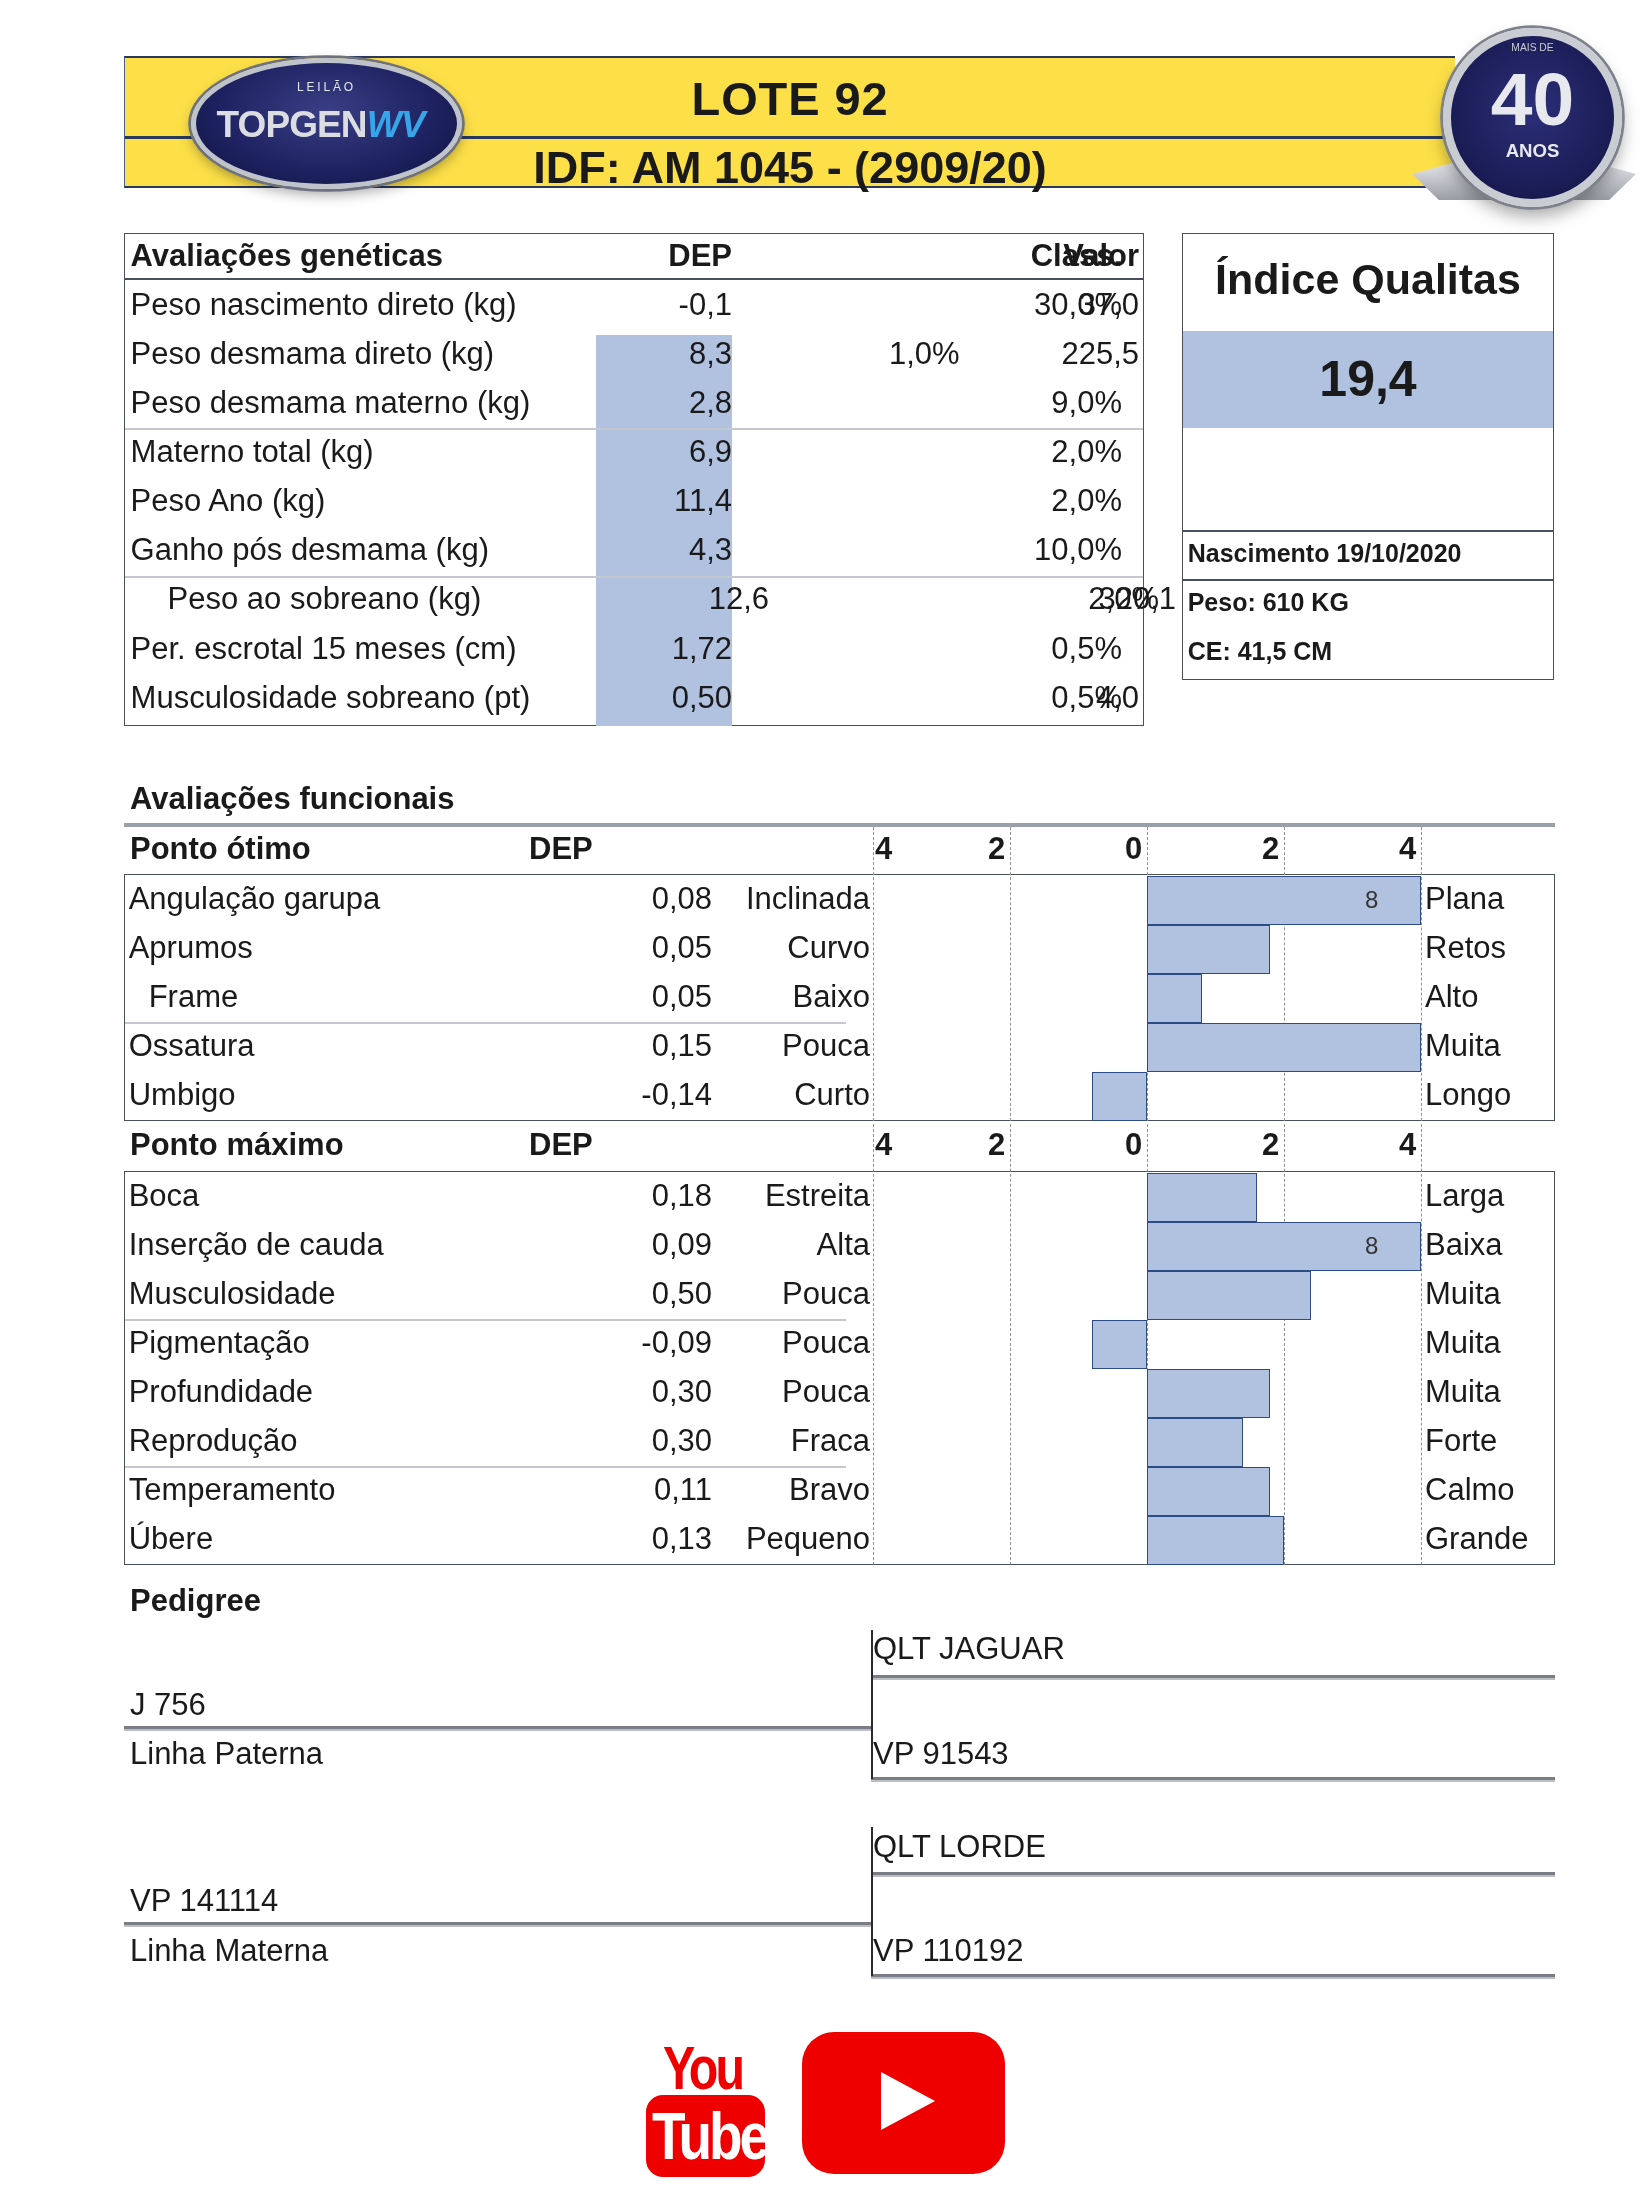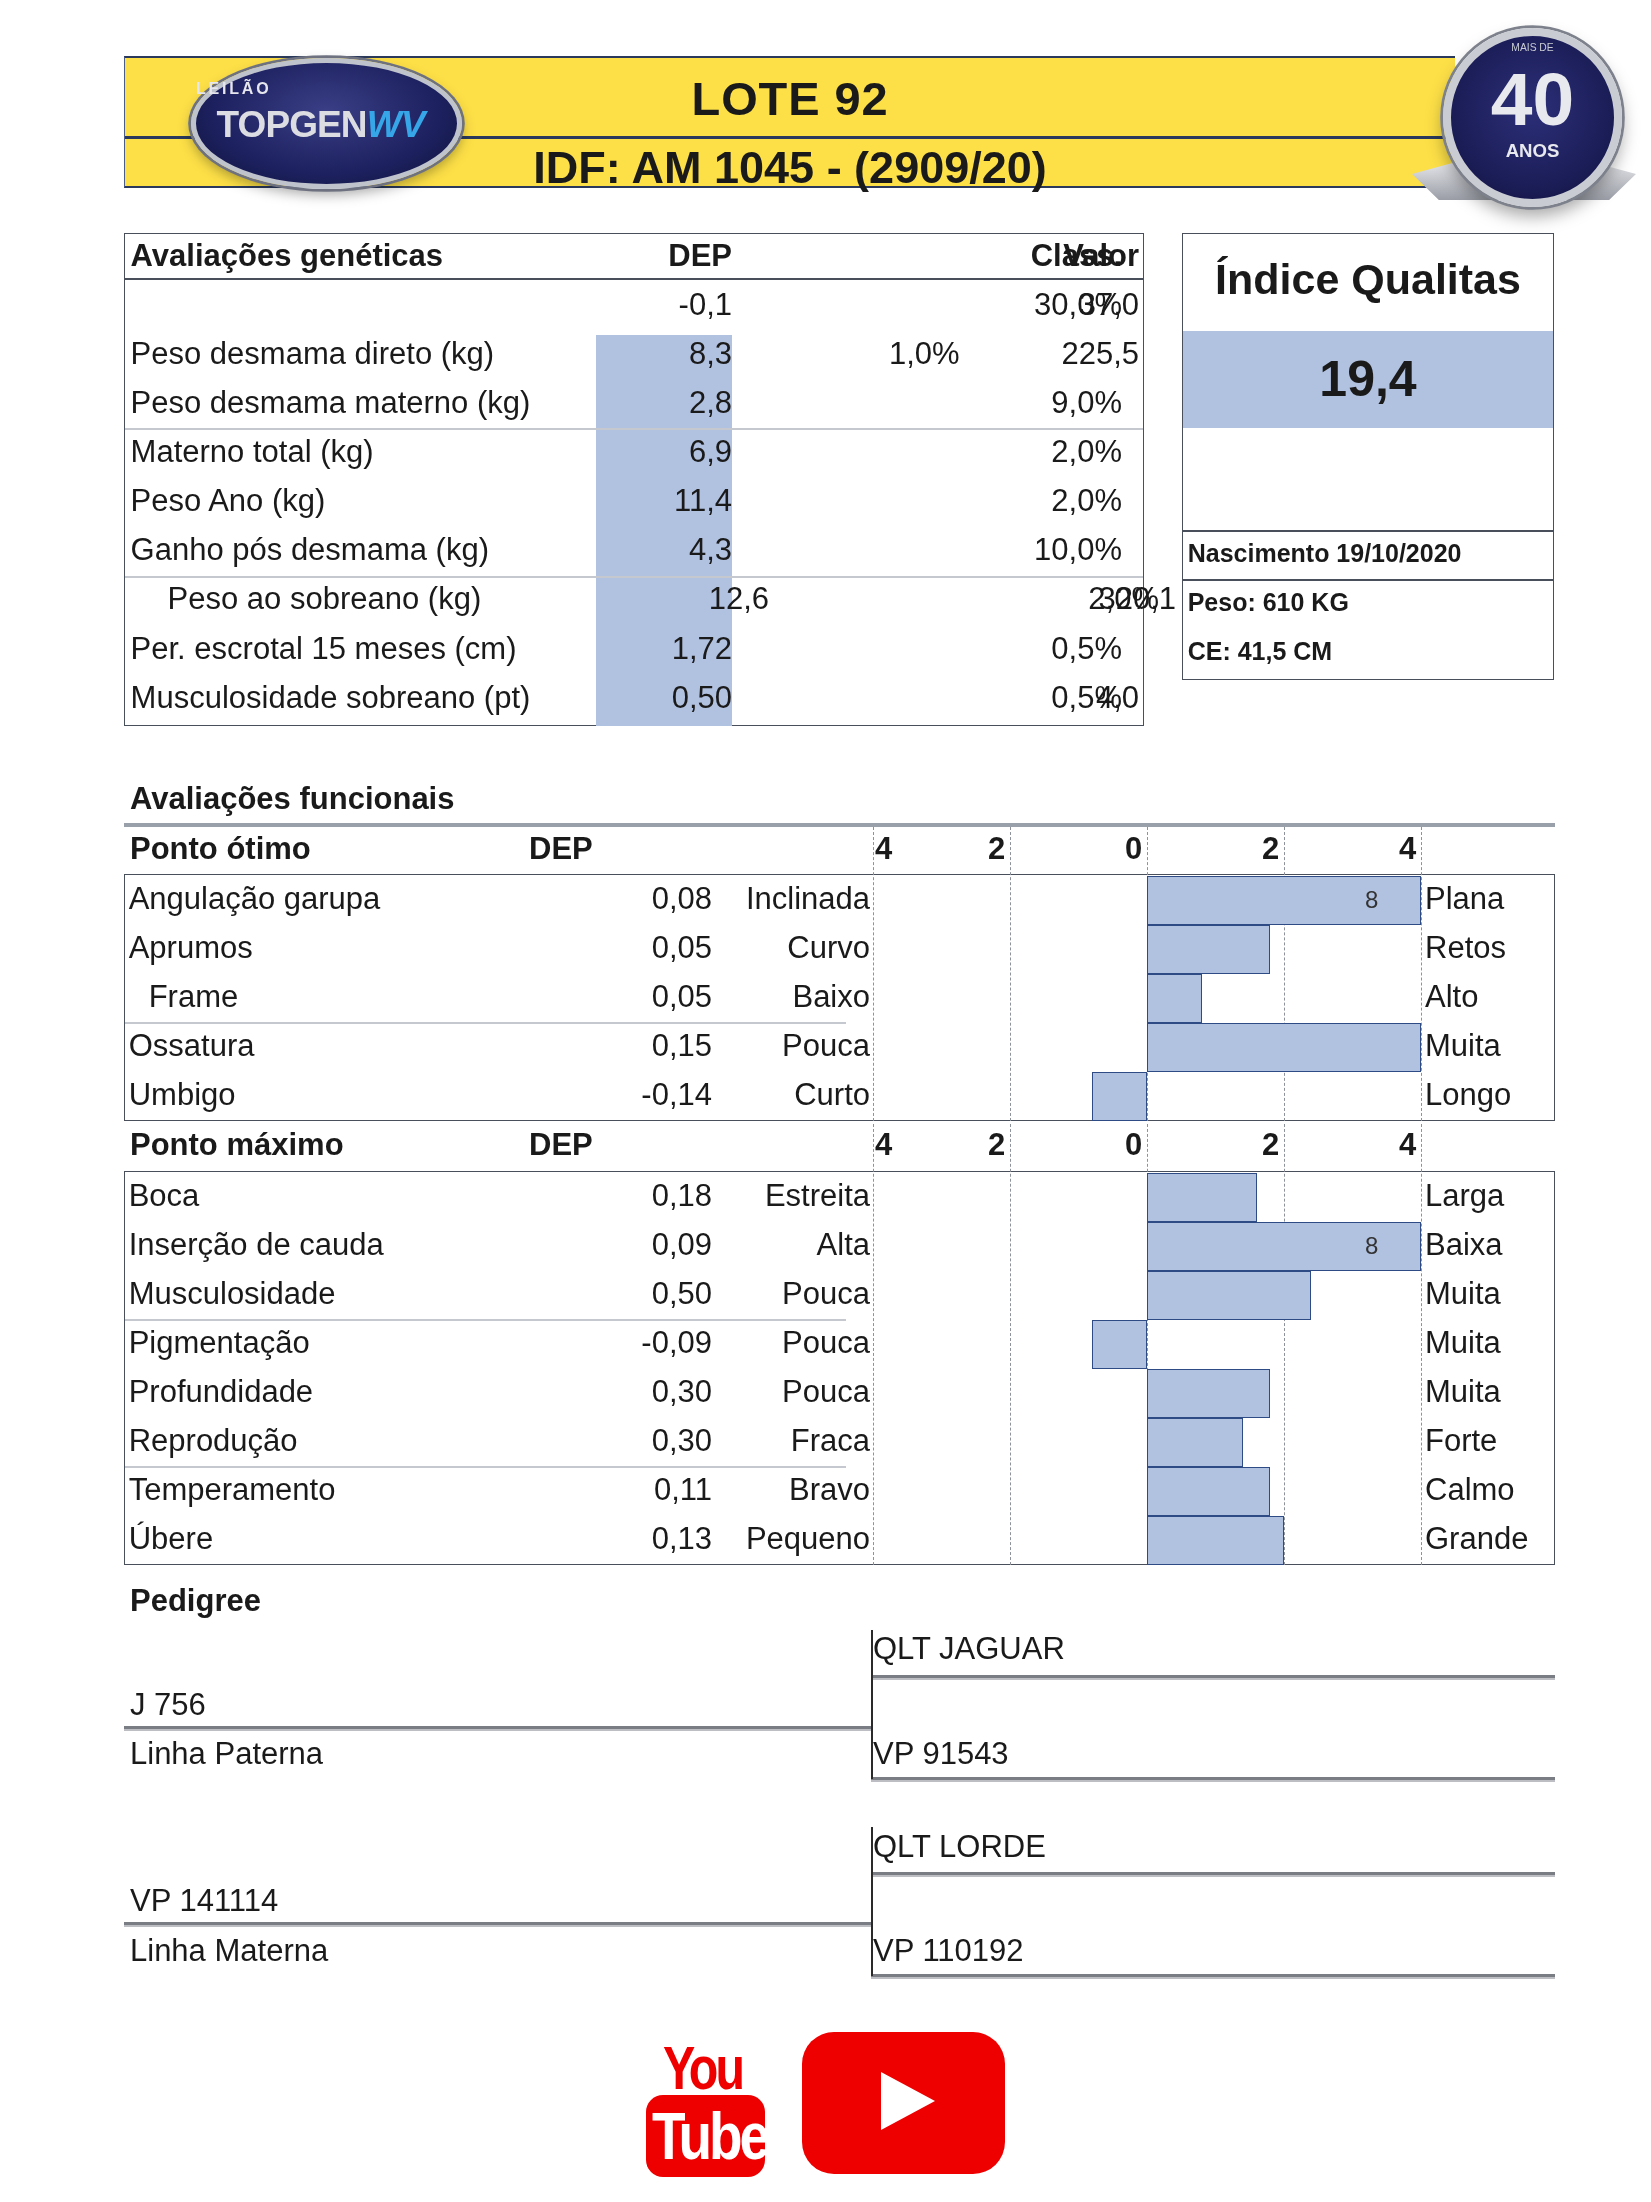--- a/index.html
+++ b/index.html
@@ -5,21 +5,21 @@
   html,body{margin:0;padding:0;background:#fff;}
   body{width:1652px;height:2203px;position:relative;overflow:hidden;font-family:"Liberation Sans",sans-serif;color:#1a1a1a;}
   .abs{position:absolute;}
 
   
   .hdr{left:124px;top:56px;width:1330px;height:128px;background:#fde047;border-top:2.8px solid #2b3a5c;border-bottom:2.8px solid #2b3a5c;border-left:1.9px solid #4b5d8a;}
   .hdr .mid{position:absolute;left:0;right:0;top:78px;height:2.8px;background:#2b3a5c;}
   .hdr .title1{position:absolute;left:0;right:0;top:13px;text-align:center;font-size:47px;font-weight:bold;letter-spacing:0.9px;}
   .hdr .title2{position:absolute;left:0;right:0;top:84px;text-align:center;font-size:45px;font-weight:bold;}
   .logo{left:191px;top:58px;width:261px;height:121px;border-radius:50%;background:radial-gradient(ellipse at 50% 40%,#3a3f86 0%,#1d2160 60%,#0f1238 100%);border:5.6px solid #bfc3cc;box-shadow:0 0 0 2.8px #6e7280,0 5.6px 13px rgba(0,0,0,.35);}
-  .logo .l1{position:absolute;top:17px;left:0;right:0;color:#e6e6ee;font-size:16px;font-weight:bold;letter-spacing:2.8px;}
+  .logo .l1{position:absolute;top:17px;left:0;right:0;text-align:center;color:#e6e6ee;font-size:12px;font-weight:normal;letter-spacing:2.8px;}
   .logo .l2{position:absolute;top:41px;left:20.5px;color:#dcdde2;font-size:37px;font-weight:bold;letter-spacing:-0.9px;}
   .logo .l2 span{color:#36a6e8;font-style:italic;}
   .badge{left:1443px;top:28px;width:163px;height:163px;border-radius:50%;background:radial-gradient(circle at 50% 45%,#2c2f78 0%,#1b1d57 65%,#0d0e33 100%);border:8.4px solid #c9ccd3;box-shadow:0 0 0 2.8px #7d818b,0 9.3px 17px rgba(0,0,0,.35);}
   .badge .n{position:absolute;top:20.5px;left:0;right:0;text-align:center;color:#e8e9ee;font-size:75px;font-weight:bold;line-height:84px;}
   .badge .a{position:absolute;top:104px;left:0;right:0;text-align:center;color:#e8e9ee;font-size:18.6px;font-weight:bold;}
   .badge .t{position:absolute;top:5.6px;left:0;right:0;text-align:center;color:#c9ccd3;font-size:10.3px;}
   .ribbon{left:1412px;top:163px;width:224px;height:37px;background:linear-gradient(#e5e6ea,#9a9da6);clip-path:polygon(0 30%,18% 0,30% 60%,70% 60%,82% 0,100% 30%,88% 100%,12% 100%);}
 
   
   .gt{left:124px;top:233px;width:1018px;height:491px;border:1.9px solid #4a4f5c;}
@@ -86,20 +86,21 @@
   <div class="hrow">
     <div class="hcell" style="left:5.6px;">Avaliações genéticas</div>
     <div class="hcell" style="left:471px;width:136px;text-align:right;">DEP</div>
     <div class="hcell" style="left:764px;width:233px;text-align:right;">Class.</div>
     <div class="hcell" style="left:932px;width:82px;text-align:right;">Valor</div>
   </div>
   <div class="sep" style="top:194px;"></div>
   <div class="sep" style="top:342px;"></div>
   <div id="gt-rows">
       <div class="row" style="top: 47px;">
+        <div class="cell" style="left:5.6px;">Peso nascimento direto (kg)</div>
         <div class="cell" style="left:471px;width:136px;text-align:right;">-0,1</div>
         <div class="cell" style="left:764px;width:233px;text-align:right;">30,0%</div>
         <div class="cell" style="left:895px;width:119px;text-align:right;">37,0</div>
       </div>
       <div class="row" style="top: 96px;">
         <div class="cell" style="left:5.6px;">Peso desmama direto (kg)</div>
         <div class="cell" style="left:471px;width:136px;text-align:right;">8,3</div>
         <div class="cell" style="left:764px;width:233px;text-align:left;">1,0%</div>
         <div class="cell" style="left:895px;width:119px;text-align:right;">225,5</div>
       </div>

